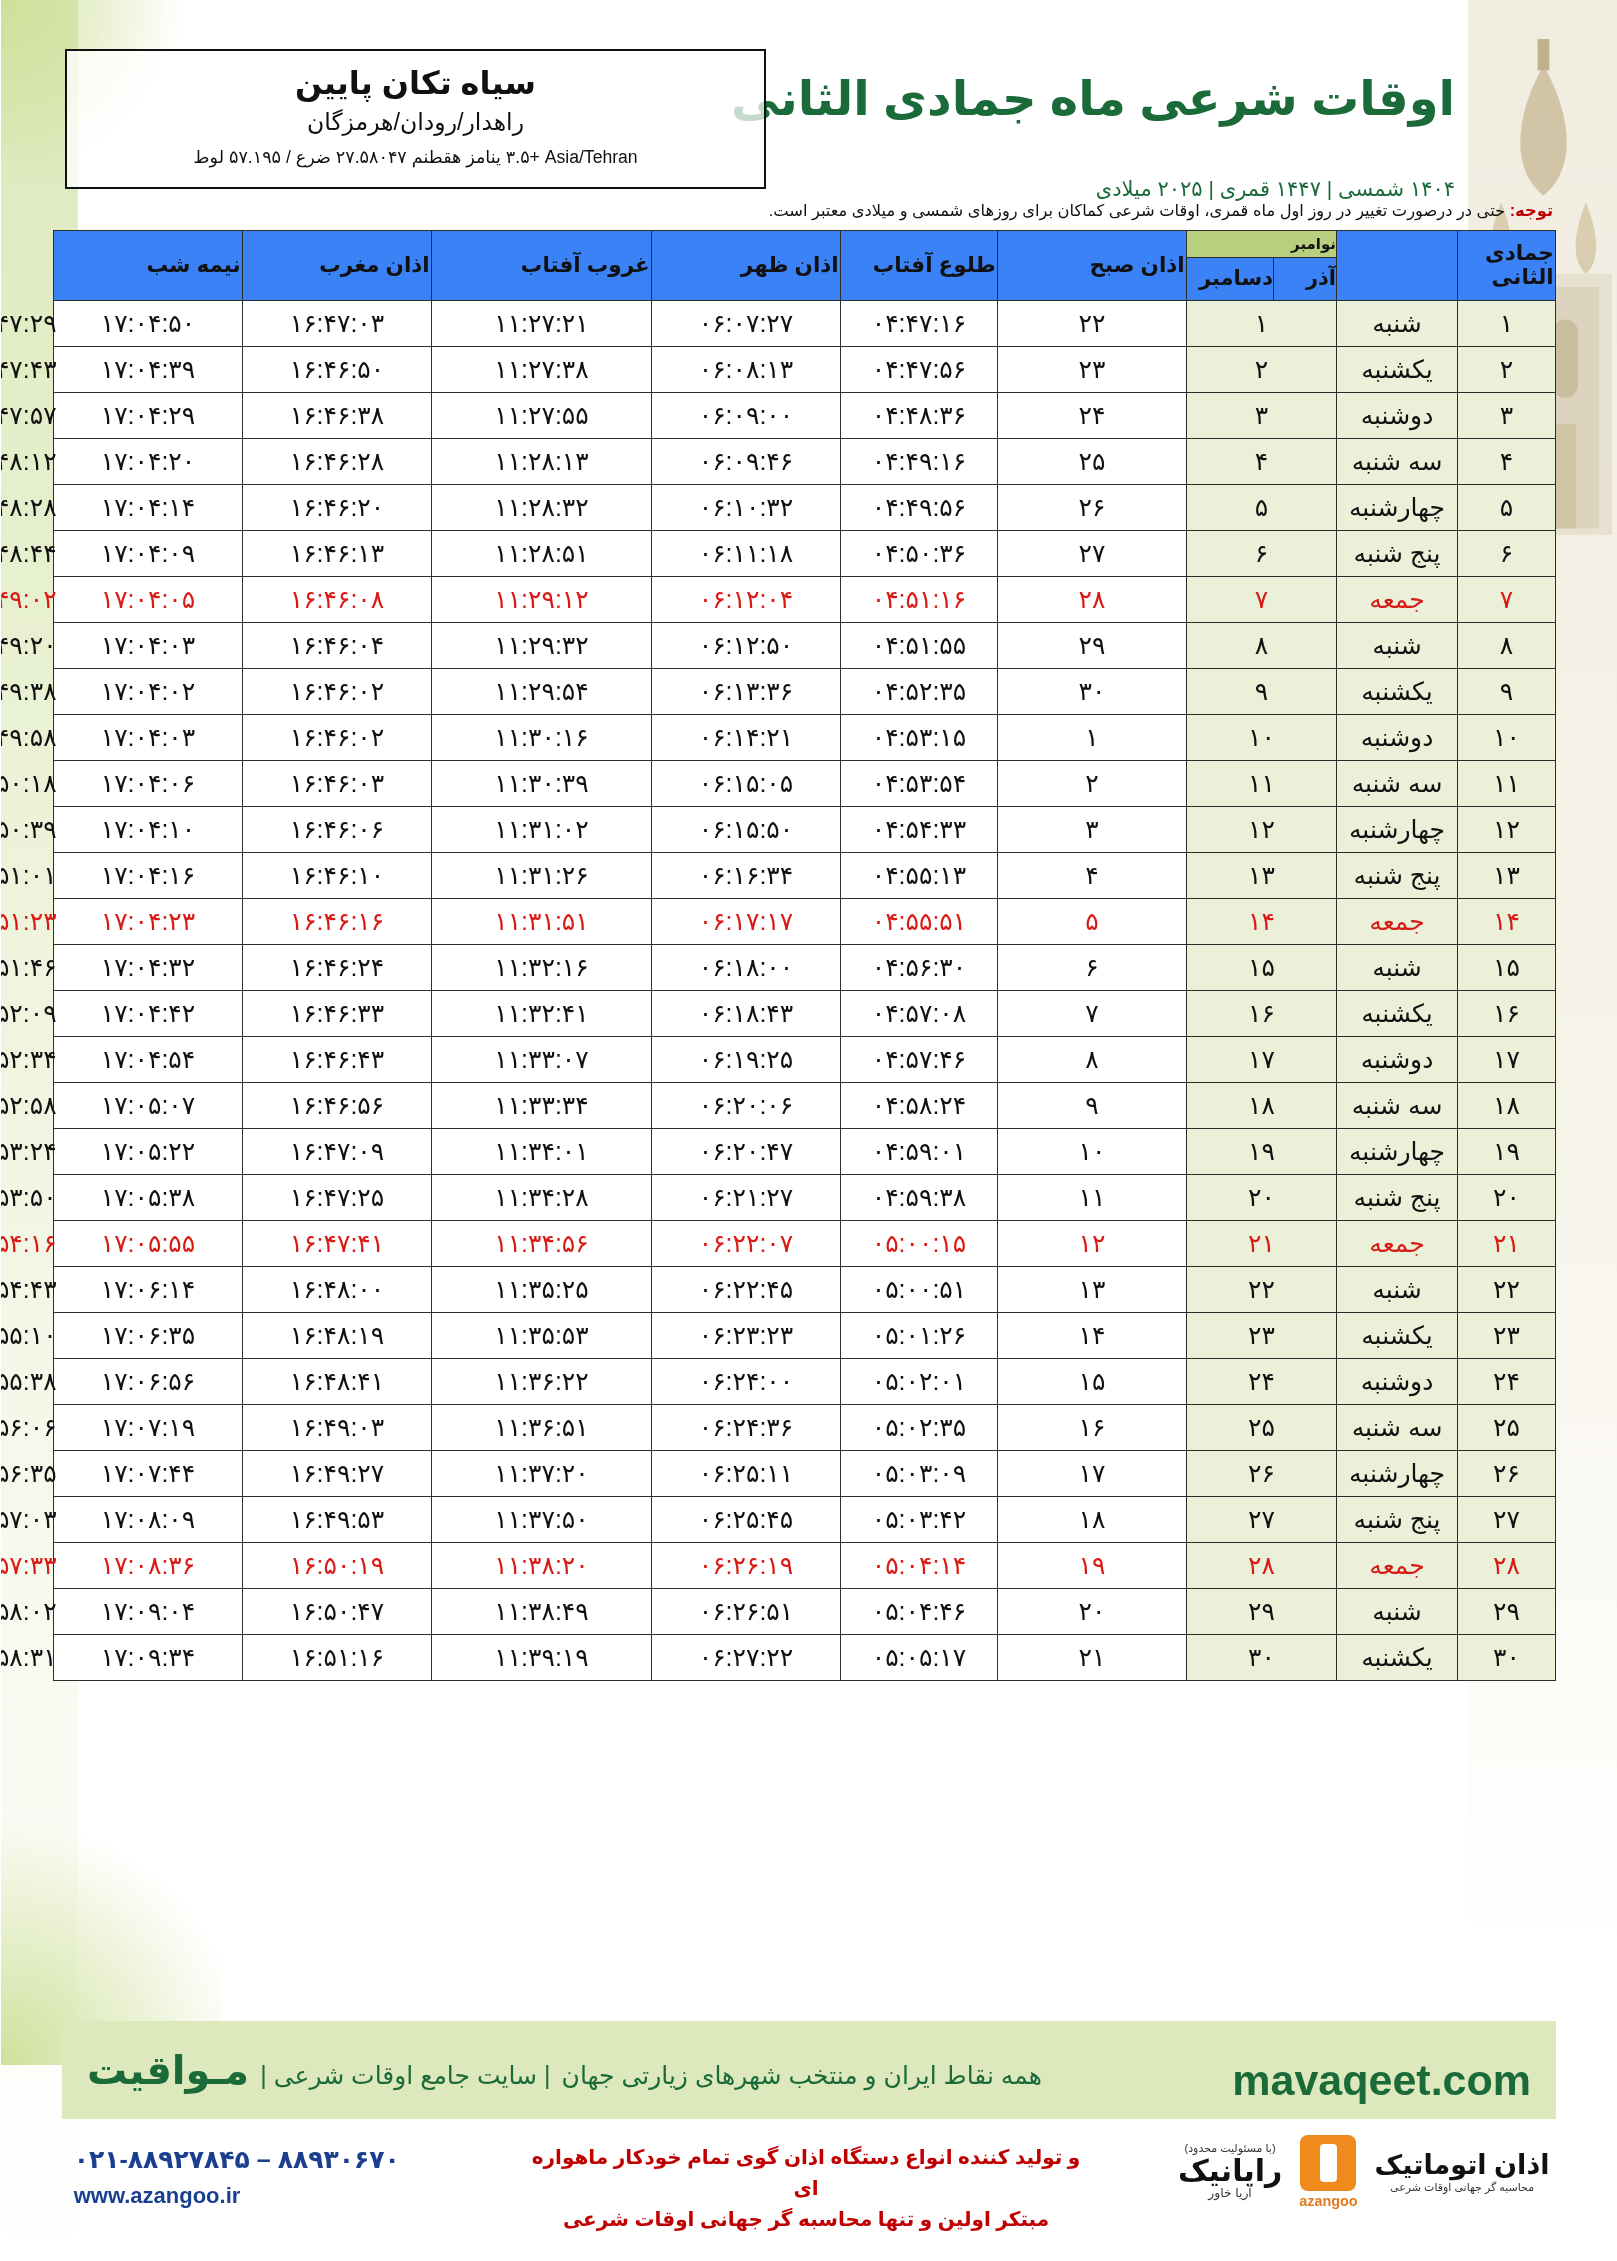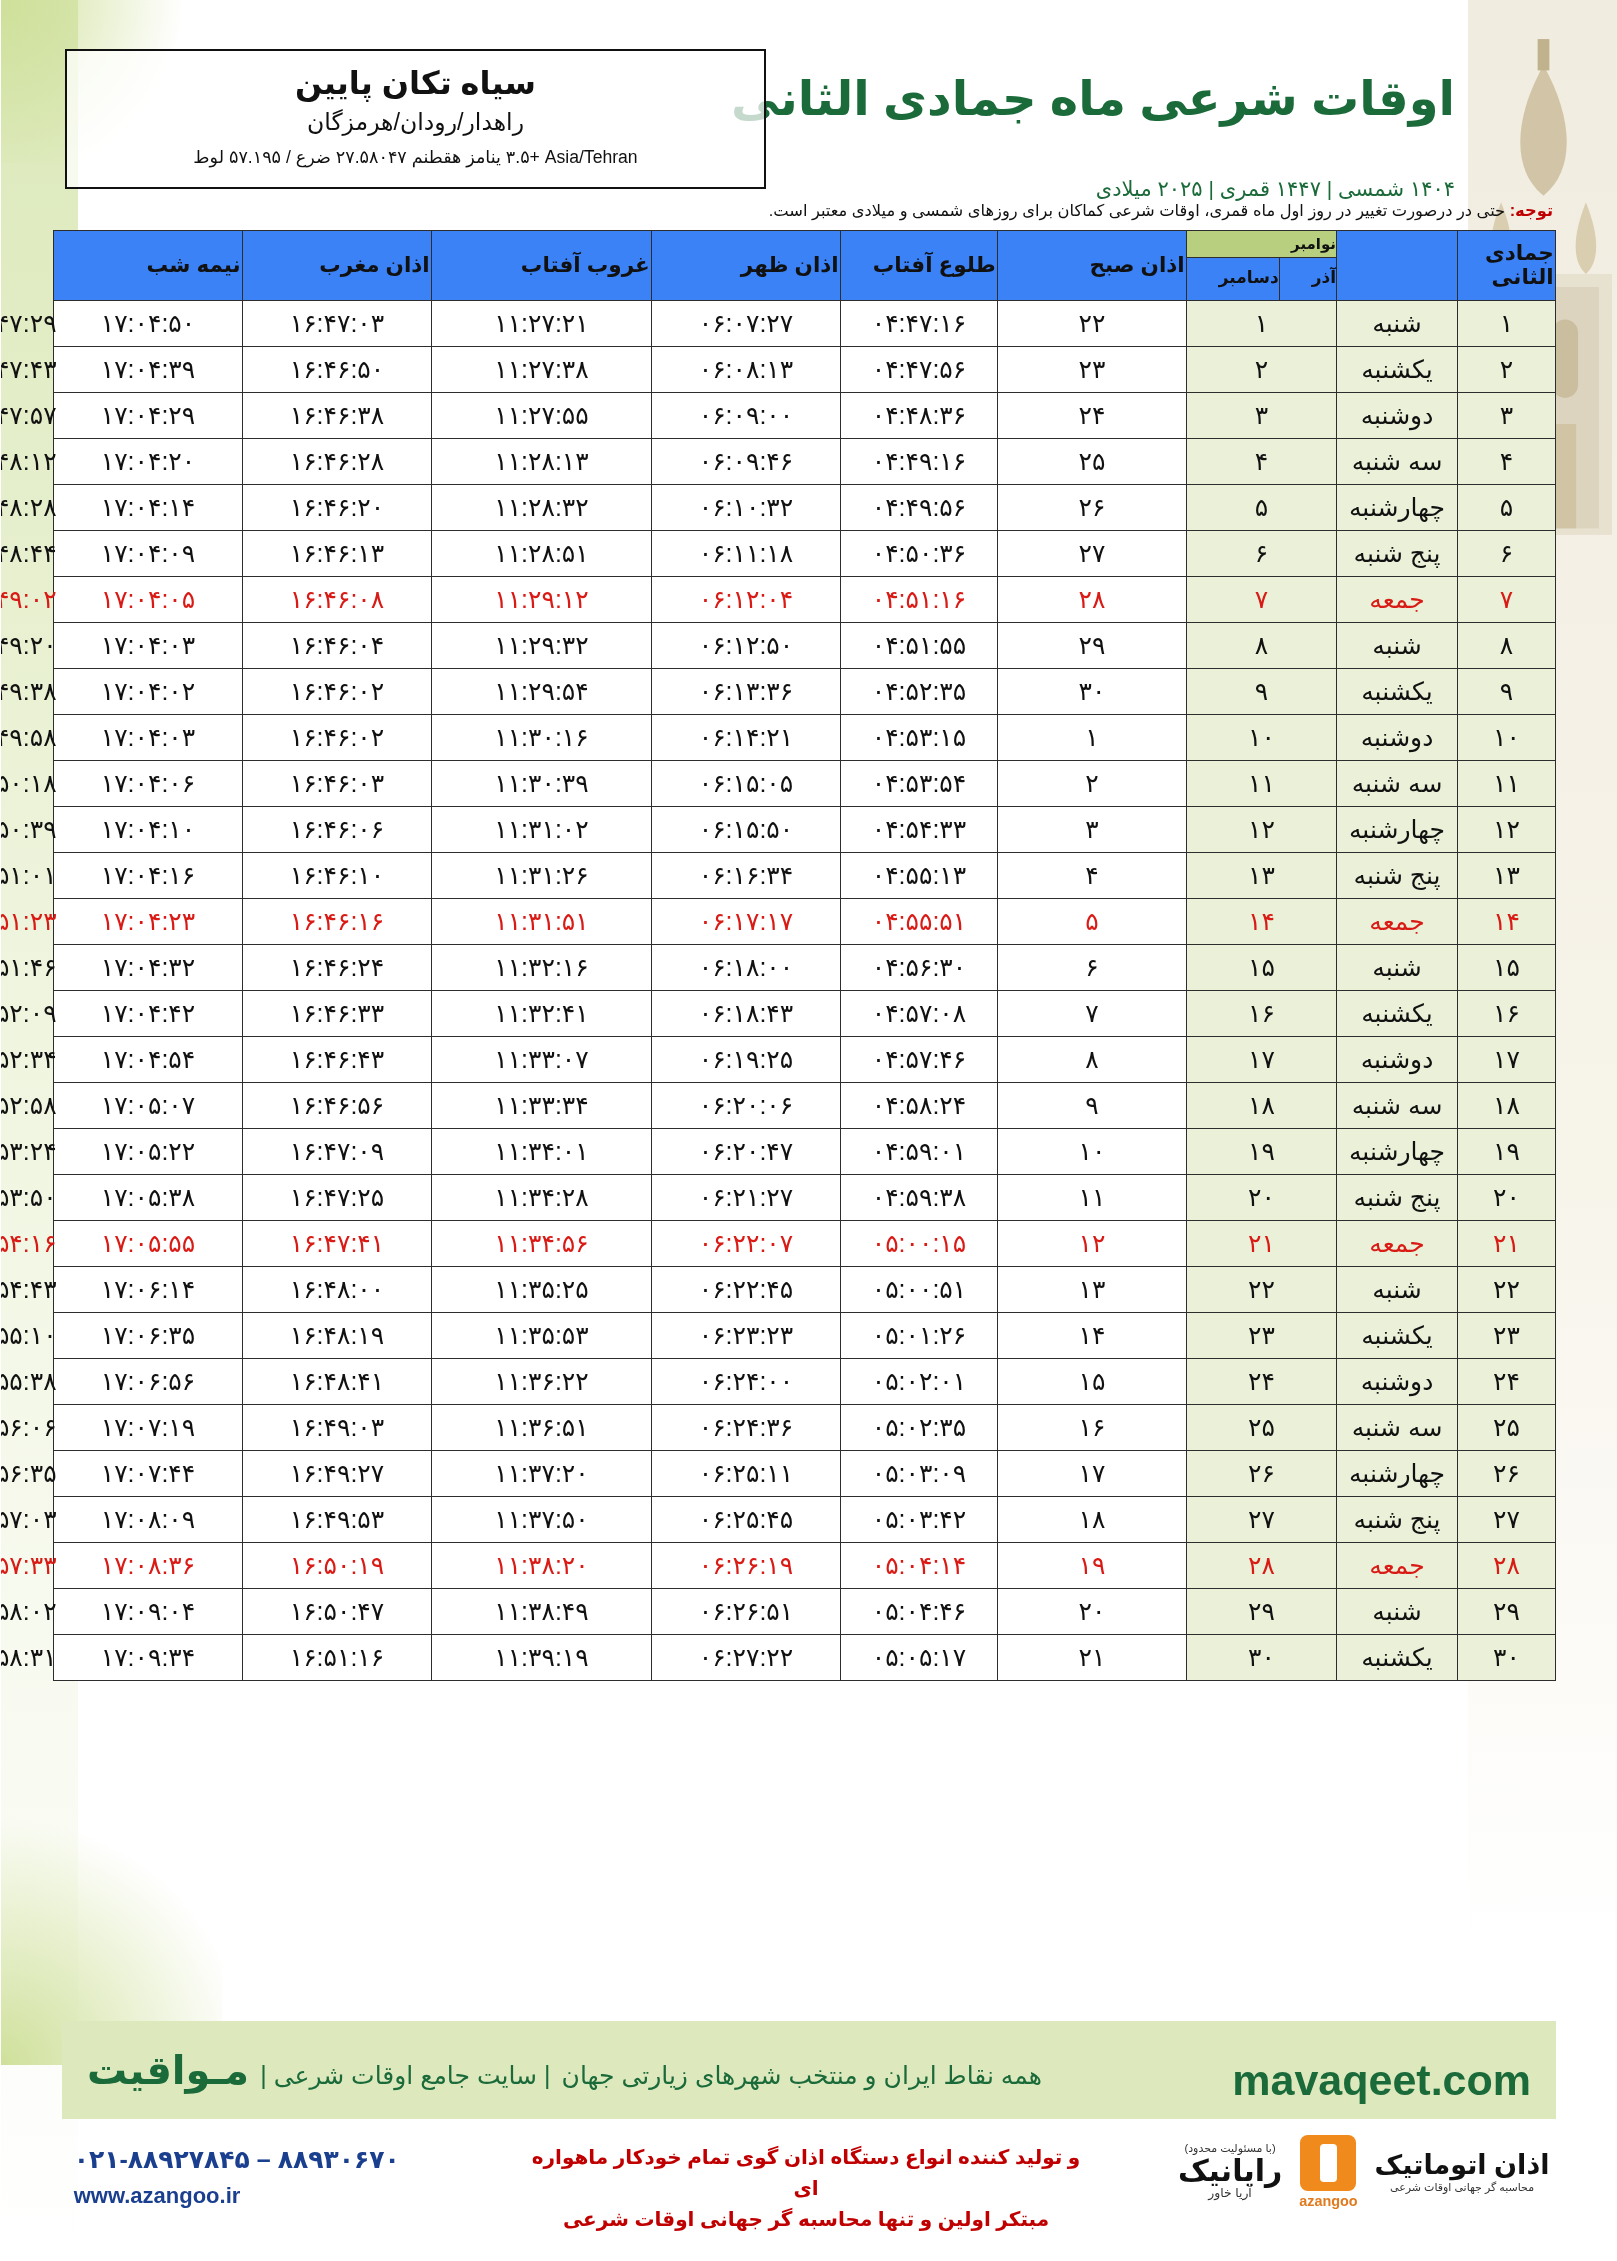--- a/index.html
+++ b/index.html
@@ -159,21 +159,21 @@
   .split-top {
     font-size: 15px;
     border-bottom: 1.3px solid #2d2d2d;
     flex: 0 0 26px;
     line-height: 26px;
     background: #b8cf7f;
   }
   .split-bot { display: flex; flex: 1; }
   .split-bot div {
     flex: 1;
-    font-size: 17px;
+    font-size: 21px;
     line-height: 40px;
     padding-left: 32px;
   }
   .split-bot div:first-child { border-left: 1.3px solid #2d2d2d; }
 
   table.times td {
     font-size: 25px;
     height: 46px;
     color: #111;
     padding: 0 2.6px;

